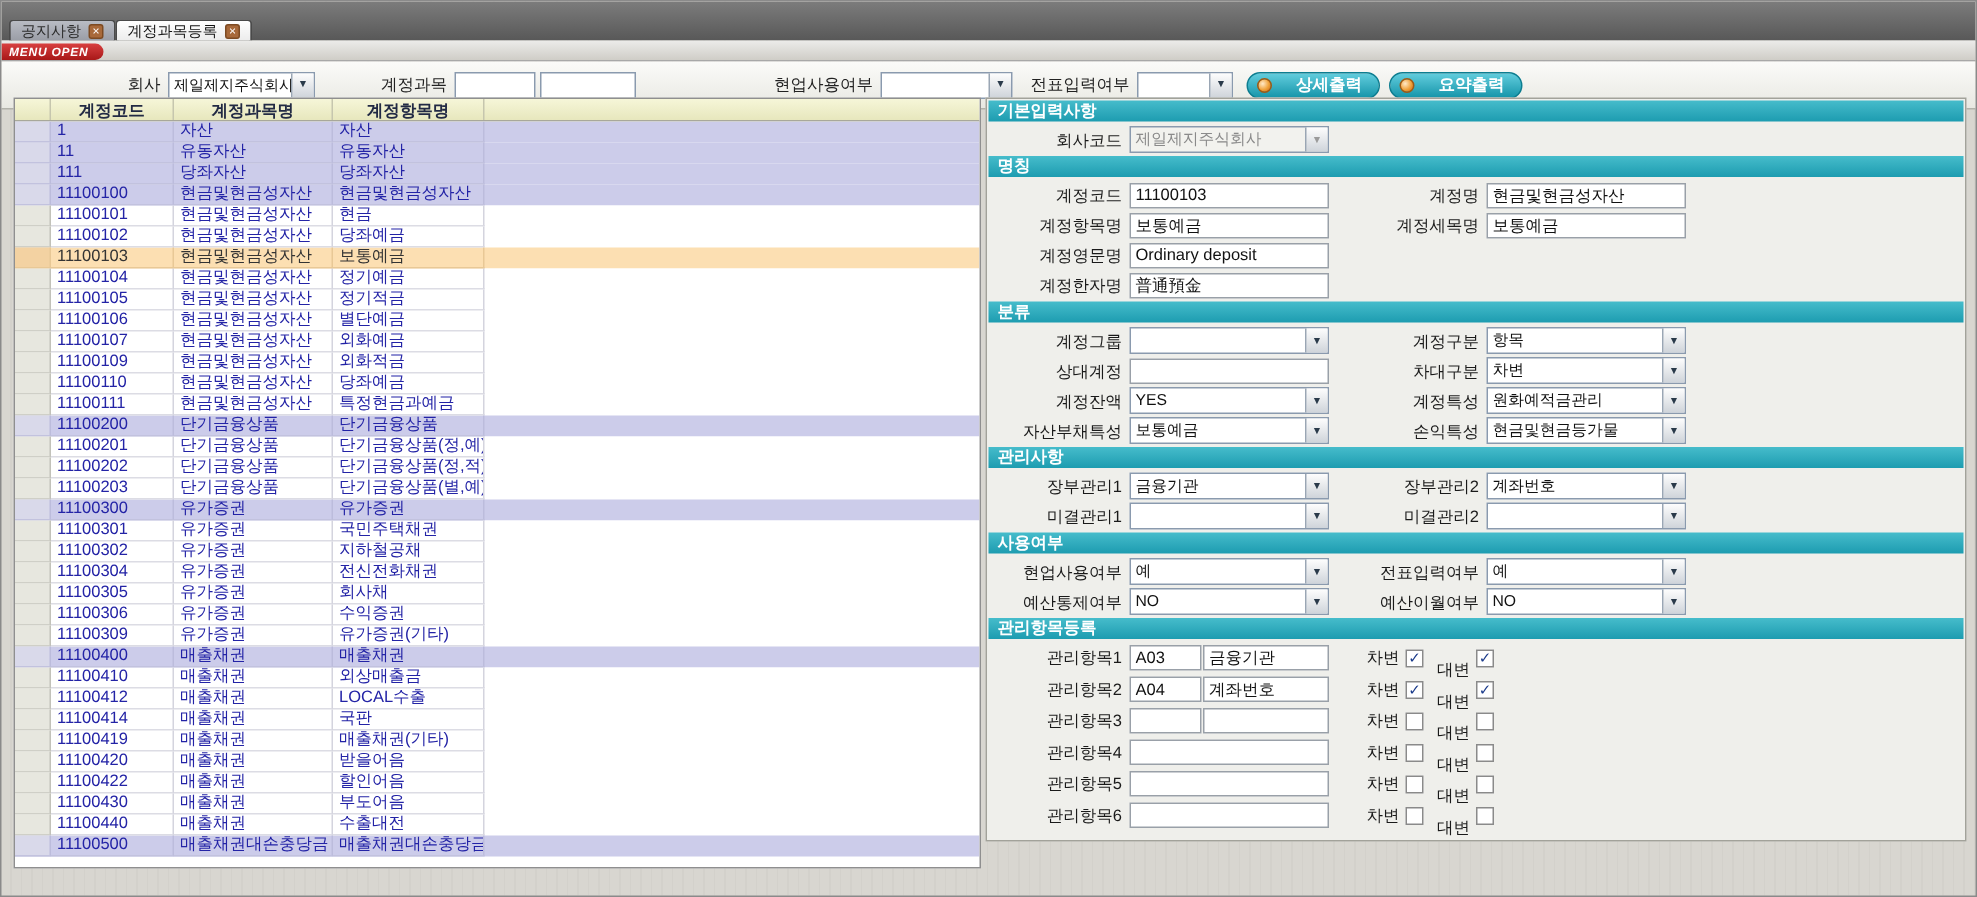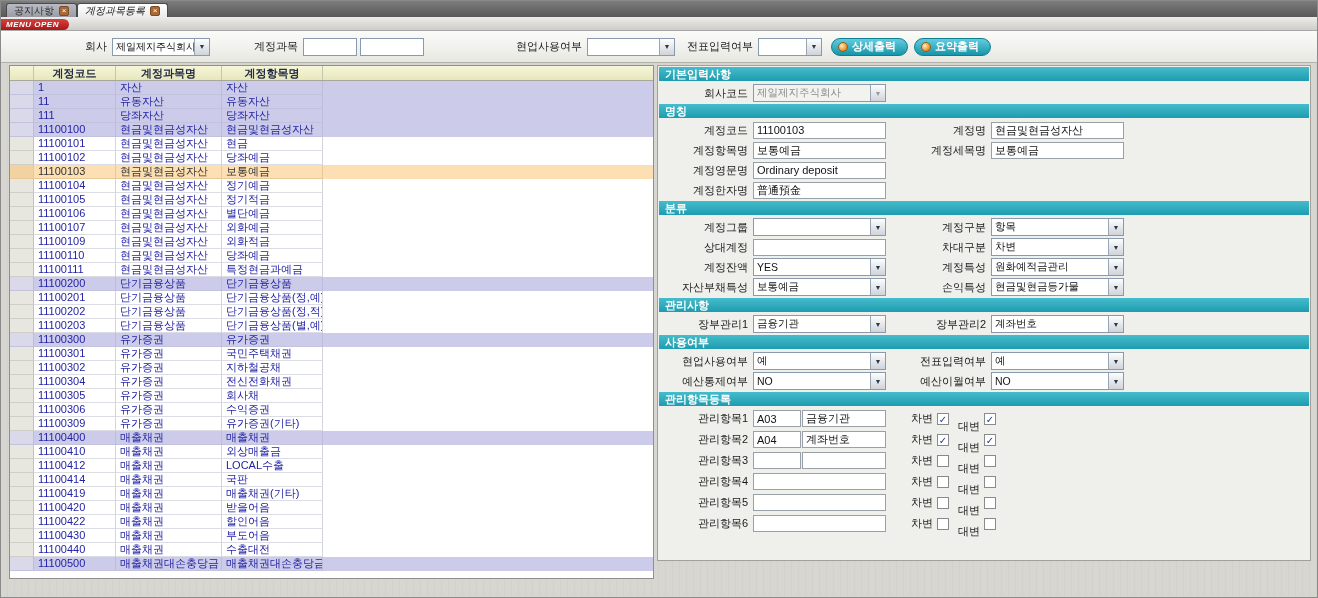--- a/index.html
+++ b/index.html
@@ -1,43 +1,43 @@
 <!DOCTYPE html>
 <html><head>
 <meta charset="utf-8">
 <style>
   * { margin:0; padding:0; box-sizing:border-box; }
   body { font-family:"Liberation Sans","DejaVu Sans",sans-serif; background:#b0b0b0; }
   .app { position:relative; width:1318px; height:598px; background:#d8d6d0; overflow:hidden; border:1px solid #8a8a8a;
          background-image:repeating-linear-gradient(90deg,#d8d6d0 0 6px,#d3d1cb 6px 7px); }
 
   
-  .tabbar { height:16px; background:linear-gradient(#7c7c7c,#585858); display:flex; align-items:flex-end; padding-left:5px; }
+  .tabbar { height:26px; background:linear-gradient(#7c7c7c,#585858); display:flex; align-items:flex-end; padding-left:5px; }
   .tab { display:flex; align-items:center; gap:5px; height:14px; padding:0 7px; font-size:10px;
          border:1px solid #4a4a4a; border-bottom:none; border-radius:3px 3px 0 0; cursor:pointer; white-space:nowrap; }
   .tab.inactive { background:linear-gradient(#b9bcc4,#9a9da6); color:#2c2c2c; }
-  .tab.active { background:linear-gradient(#ffffff,#ececec); color:#111;font-style:italic; }
+  .tab.active { background:linear-gradient(#ffffff,#ececec); color:#111; }
   .tab-close { width:10px; height:10px; background:#a8693a; border:1px solid #7d4a22; color:#fff; font-size:8px;
                line-height:8px; text-align:center; border-radius:2px; cursor:pointer; }
 
   
   .menustrip { height:14px; background:linear-gradient(#ececea,#cfcdc7); border-bottom:1px solid #a8a8a8; display:flex; align-items:flex-end; }
   .menu-open { background:linear-gradient(#d84040,#a81818); color:#fff; font-size:8px; font-weight:bold; font-style:italic;
                padding:1px 10px 1px 5px; border-radius:0 7px 7px 0; letter-spacing:0.5px; cursor:pointer; }
 
   
   .toolbar { height:32px; background:linear-gradient(#fbfbf9,#e8e8e2); border-bottom:1px solid #b2b2aa;
              display:flex; align-items:center; font-size:11px; color:#222; padding-left:84px; }
   .tlabel { margin-right:5px; white-space:nowrap; }
   .combo { display:flex; align-items:center; background:#fff; border:1px solid #8a9aae; height:18px; cursor:pointer; }
   .combo-text { flex:1; padding:0 3px; font-size:10px; white-space:nowrap; overflow:hidden; color:#111; }
   .combo-arrow { width:15px; height:16px; background:linear-gradient(#fdfdfd,#cfd4da); border-left:1px solid #9aa6b4;
                  color:#2a3a4a; font-size:7px; display:flex; align-items:center; justify-content:center; flex:none; }
   .txt { height:18px; border:1px solid #8a9aae; font-size:11px; padding:0 3px; background:#fff; font-family:inherit; }
-  .pill { display:flex; align-items:center; gap:4px; height:18px; padding:0 11px 0 6px; border:1px solid #0d7d90;
+  .pill { display:flex; align-items:center; gap:16px; height:18px; padding:0 11px 0 6px; border:1px solid #0d7d90;
           border-radius:10px; background:linear-gradient(#62cddd,#1695aa); color:#fff; font-size:11px; font-weight:bold; cursor:pointer; }
   .pill-icon { width:10px; height:10px; border-radius:50%; border:1px solid #9f5a14; flex:none;
                background:radial-gradient(circle at 35% 35%, #ffe9c8, #f0a23a 55%, #c2611a); }
 
   
   .main { position:absolute; top:62px; left:0; right:0; bottom:0; }
 
   
   .grid-area { position:absolute; left:8px; top:2px; width:645px; height:514px; background:#fff;
                border:1px solid #8f8f8f; display:flex; flex-direction:column; overflow:hidden; }
@@ -444,20 +444,32 @@
         <div class="combo fcombo">
           <span class="combo-text">금융기관</span>
           <span class="combo-arrow">▼</span>
         </div>
         <span class="flabel r2">장부관리2</span>
         <div class="combo fcombo">
           <span class="combo-text">계좌번호</span>
           <span class="combo-arrow">▼</span>
         </div>
       </div>
+      <div class="frow">
+        <span class="flabel">미결관리1</span>
+        <div class="combo fcombo">
+          <span class="combo-text"></span>
+          <span class="combo-arrow">▼</span>
+        </div>
+        <span class="flabel r2">미결관리2</span>
+        <div class="combo fcombo">
+          <span class="combo-text"></span>
+          <span class="combo-arrow">▼</span>
+        </div>
+      </div>
 
       <div class="sect">사용여부</div>
       <div class="frow">
         <span class="flabel">현업사용여부</span>
         <div class="combo fcombo">
           <span class="combo-text">예</span>
           <span class="combo-arrow">▼</span>
         </div>
         <span class="flabel r2">전표입력여부</span>
         <div class="combo fcombo">

